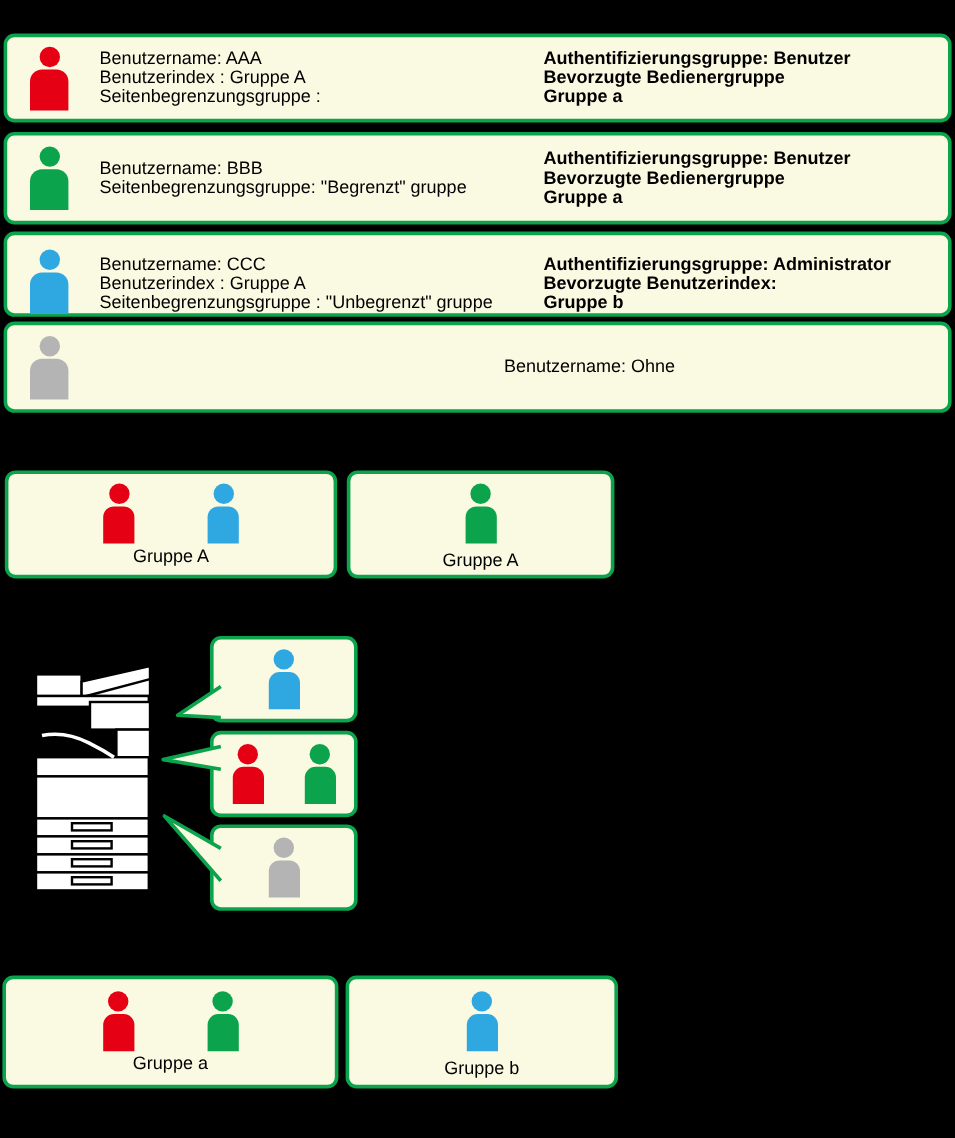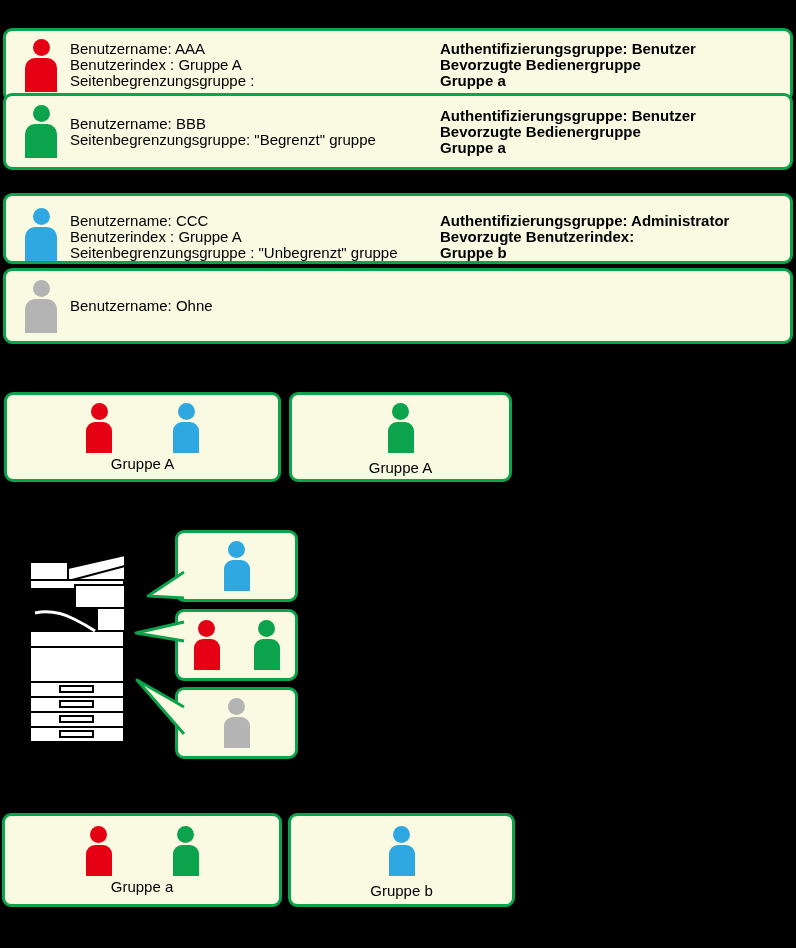--- a/index.html
+++ b/index.html
@@ -8,21 +8,21 @@
   }
   html,body{margin:0;padding:0;background:var(--bg);}
   #stage{position:relative;width:796px;height:948px;background:var(--bg);overflow:hidden;
          font-family:"Liberation Sans","DejaVu Sans",sans-serif;color:var(--txt);}
   .panel{position:absolute;box-sizing:border-box;background:var(--cream);
          border:3px solid var(--green);border-radius:9px;}
   
   .card{left:3px;width:790px;display:flex;align-items:center;}
   .card .iconwrap{margin-left:19px;flex:0 0 auto;}
   .card .col{font-size:15px;line-height:16px;white-space:nowrap;}
-  .card .col.left{margin-left:13px;width:370px;}
+  .card .col.left{margin-left:26px;width:370px;}
   .card .col.right{flex:1;font-weight:bold;}
   
   .person{display:inline-flex;flex-direction:column;align-items:center;}
   .person .head{display:block;border-radius:50%;}
   .person .body{display:block;border-radius:10px 10px 0 0;margin-top:2px;}
   .person.lg .head{width:17px;height:17px;}
   .person.lg .body{width:32px;height:34px;}
   .person.sm .head{width:17px;height:17px;}
   .person.sm .body{width:26px;height:31px;border-radius:9px 9px 0 0;}
   .person.red .head,.person.red .body{background:var(--red);}
@@ -54,21 +54,21 @@
       <div>Benutzerindex : Gruppe A</div>
       <div>Seitenbegrenzungsgruppe :</div>
     </div>
     <div class="col right">
       <div>Authentifizierungsgruppe: Benutzer</div>
       <div>Bevorzugte Bedienergruppe</div>
       <div>Gruppe a</div>
     </div>
   </div>
 
-  <div class="panel card" style="top:93px;height:77px;">
+  <div class="panel card" style="top:110px;height:77px;">
     <span class="iconwrap"><span class="person lg green">
           <span class="head"></span>
           <span class="body"></span>
         </span></span>
     <div class="col left">
       <div>Benutzername: BBB</div>
       <div>Seitenbegrenzungsgruppe: "Begrenzt" gruppe</div>
     </div>
     <div class="col right">
       <div>Authentifizierungsgruppe: Benutzer</div>
@@ -87,21 +87,21 @@
       <div>Benutzerindex : Gruppe A</div>
       <div>Seitenbegrenzungsgruppe : "Unbegrenzt" gruppe</div>
     </div>
     <div class="col right">
       <div>Authentifizierungsgruppe: Administrator</div>
       <div>Bevorzugte Benutzerindex:</div>
       <div>Gruppe b</div>
     </div>
   </div>
 
-  <div class="panel card" style="top:268px;height:76px;">
+  <div class="panel card" style="top:268px;height:76px;justify-content:space-between;">
     <span class="iconwrap"><span class="person lg gray">
           <span class="head"></span>
           <span class="body"></span>
         </span></span>
     <div class="col left">
       <div>Benutzername: Ohne</div>
     </div>
   </div>
 
   <div class="panel gbox" style="left:4px;top:392px;width:277px;height:90px;">

